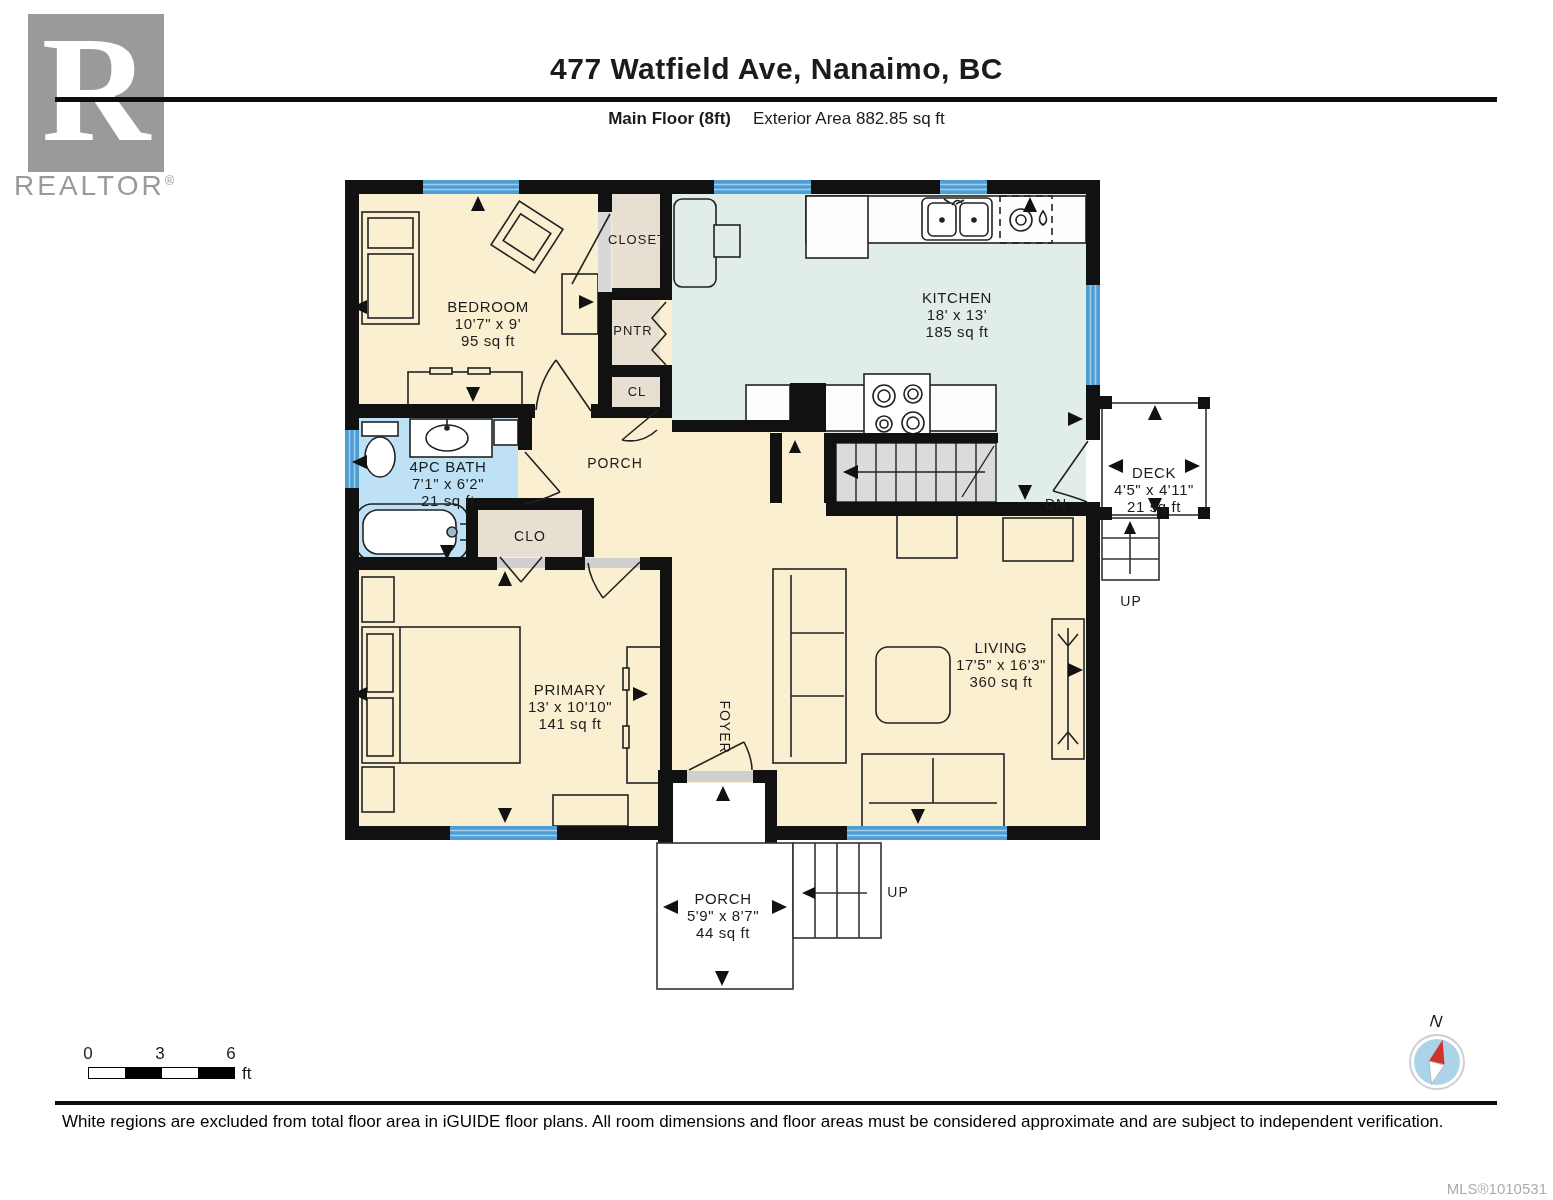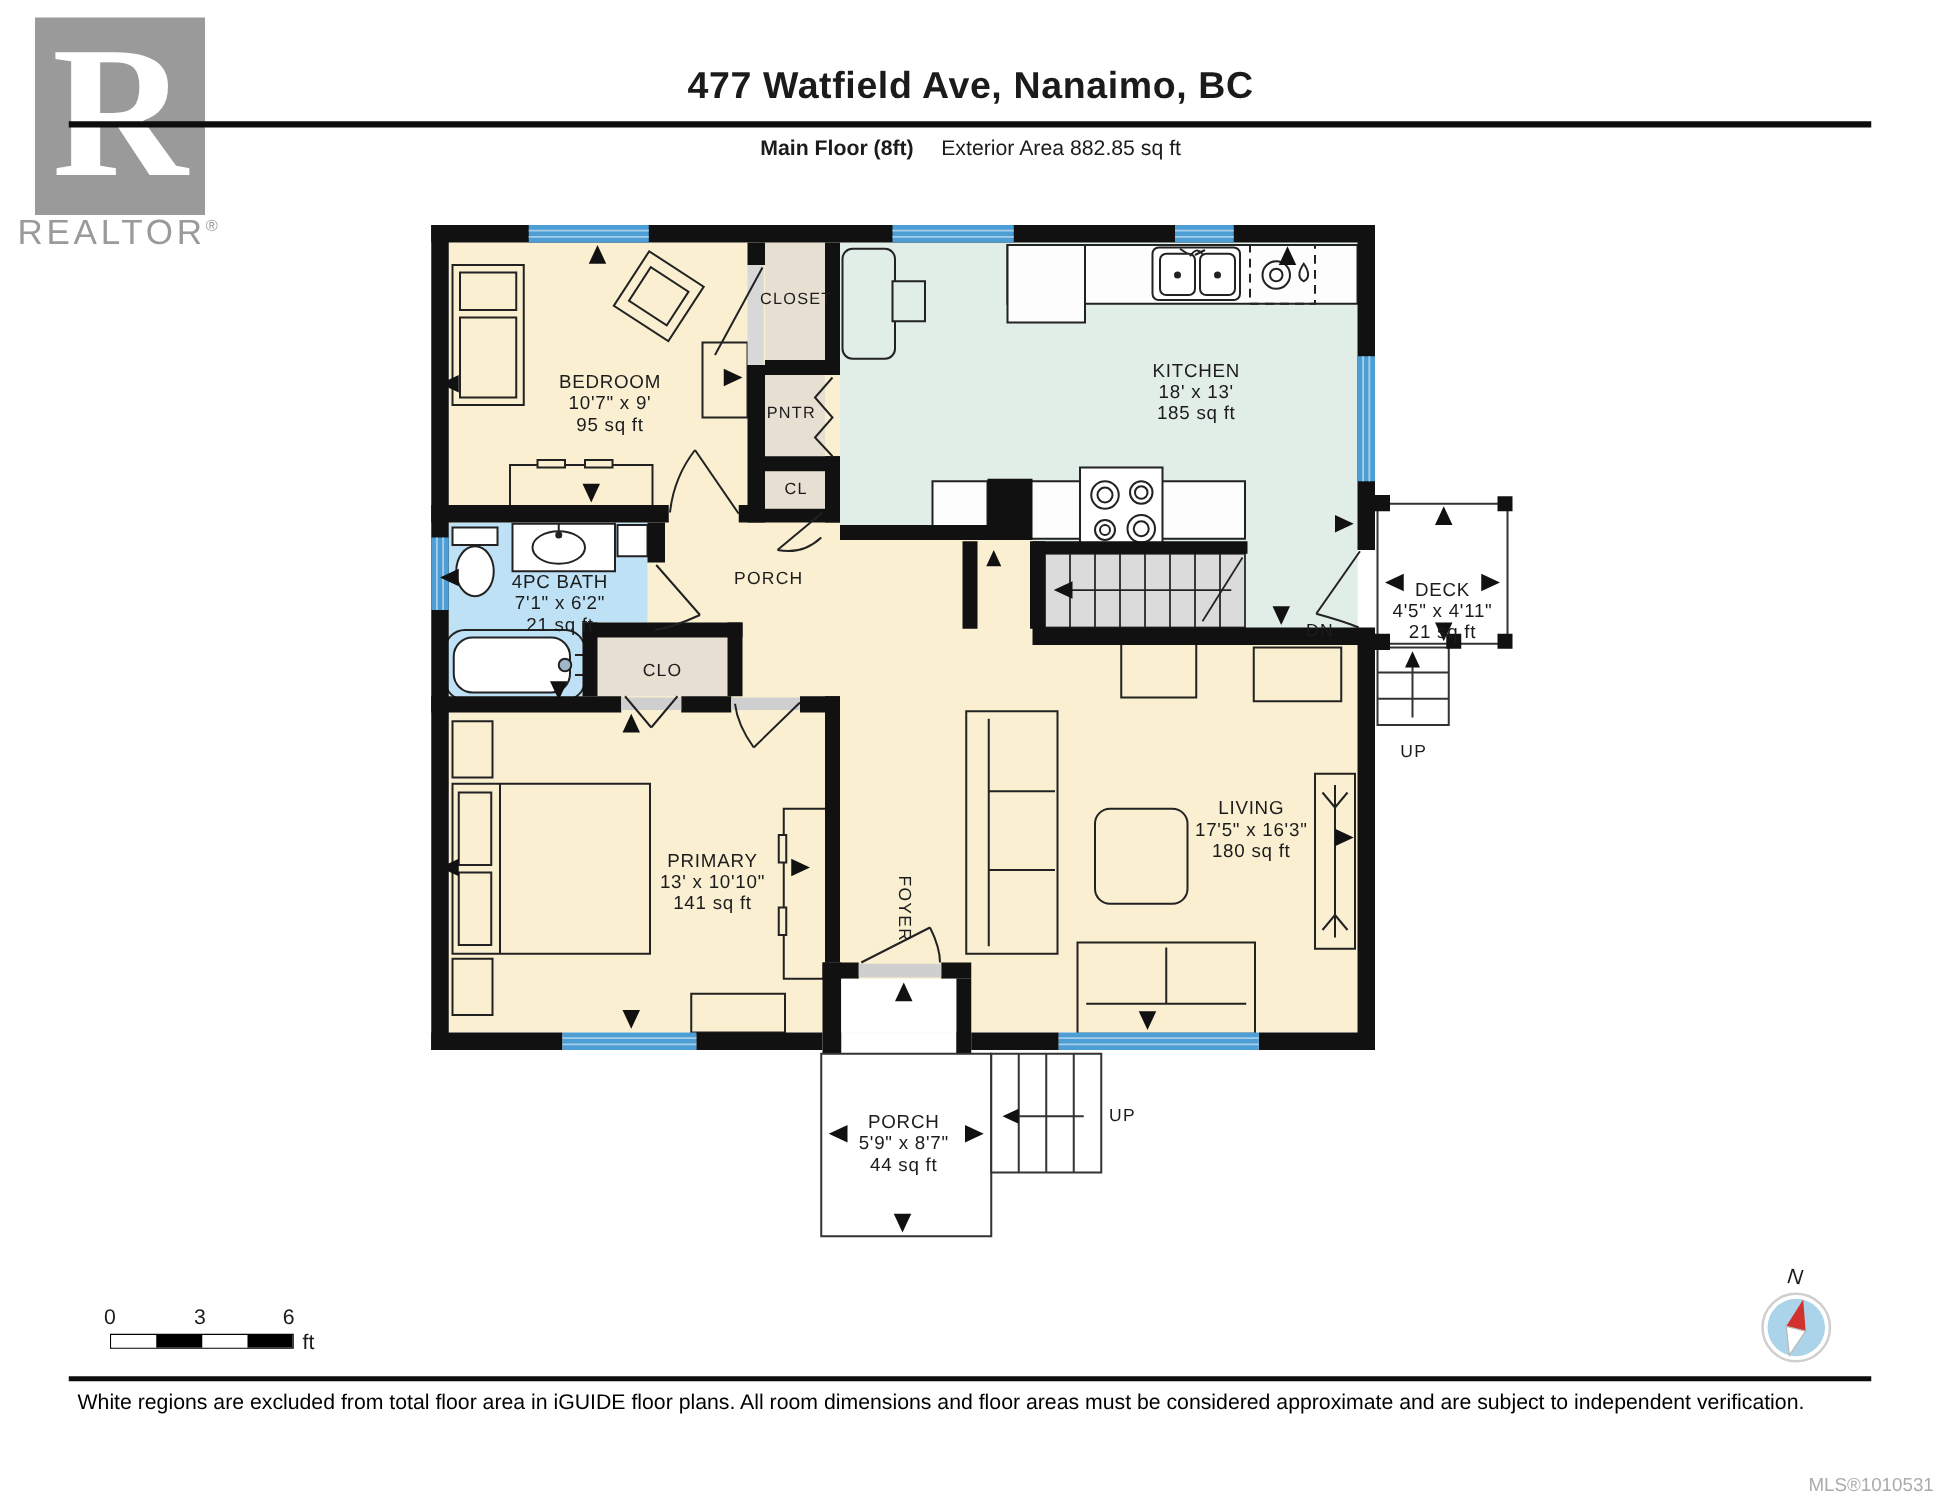--- a/index.html
+++ b/index.html
@@ -345,21 +345,21 @@
   </div>
   <div class="rlabel" style="left:570px;top:706px;">
     <div>PRIMARY</div>
     <div>13' x 10'10"</div>
     <div>141 sq ft</div>
   </div>
   <div class="rlabel small rot" style="left:724px;top:727px;font-size:14px;">FOYER</div>
   <div class="rlabel" style="left:1001px;top:664px;">
     <div>LIVING</div>
     <div>17'5" x 16'3"</div>
-    <div>180 sq ft</div>
+    <div>360 sq ft</div>
   </div>
   <div class="rlabel" style="left:723px;top:915px;">
     <div>PORCH</div>
     <div>5'9" x 8'7"</div>
     <div>44 sq ft</div>
   </div>
   <div class="rlabel small" style="left:1056px;top:472px;font-size:14px;margin-top:32px;">DN</div>
   <div class="rlabel small" style="left:1131px;top:601px;font-size:14px;">UP</div>
   <div class="rlabel small" style="left:898px;top:892px;font-size:14px;">UP</div>
 

